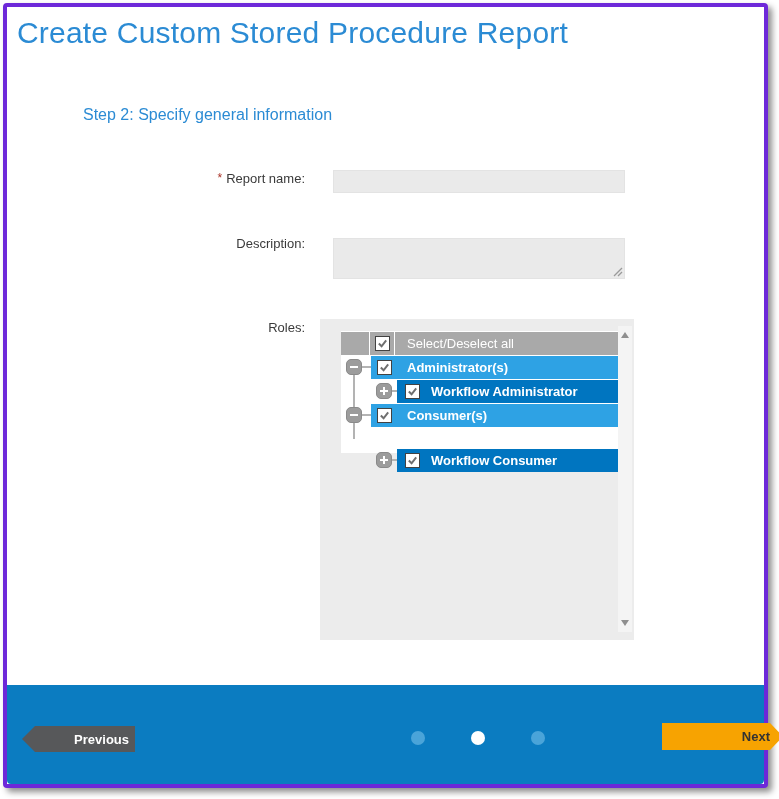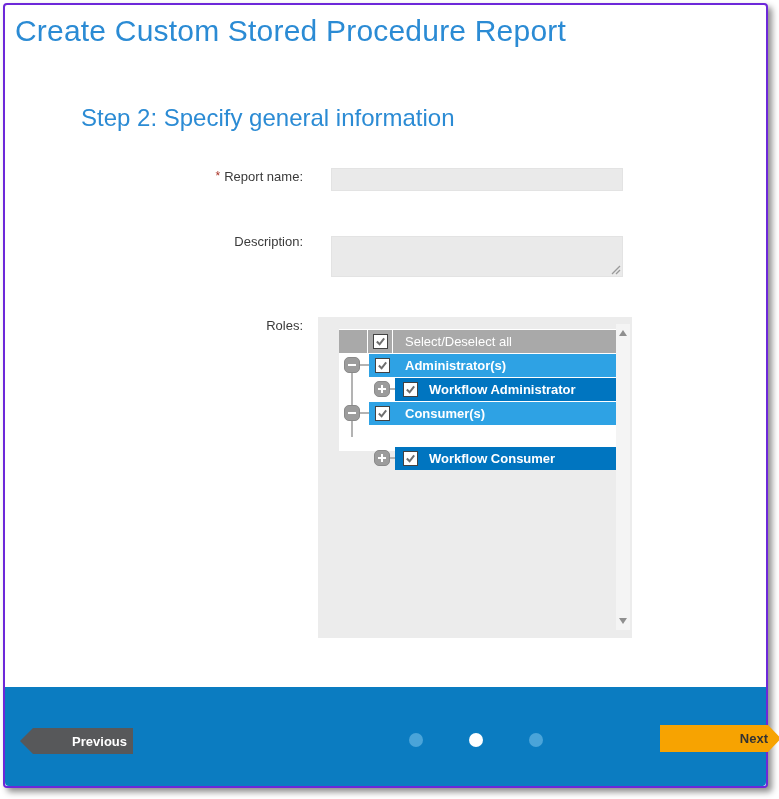--- a/index.html
+++ b/index.html
@@ -1,22 +1,22 @@
 <!DOCTYPE html>
 <html><head>
 <meta charset="utf-8">
 <style>
   html,body{margin:0;padding:0;background:#fff;width:779px;height:799px;
     font-family:"Liberation Sans",sans-serif;-webkit-font-smoothing:antialiased;}
   *{box-sizing:border-box;}
   .card{position:absolute;left:3px;top:3px;width:765px;height:785px;background:#fff;
-    border:2px solid #6d28d9;border-radius:4px;box-shadow:4px 4px 6px rgba(0,0,0,0.45);}
+    border:4px solid #6d28d9;border-radius:4px;box-shadow:4px 4px 6px rgba(0,0,0,0.45);}
   .page-title{position:absolute;left:10px;top:9px;font-size:30px;font-weight:300;
     color:#2b8bd4;letter-spacing:0.2px;}
-  .step-heading{position:absolute;left:76px;top:99px;font-size:24px;font-weight:300;color:#2b8bd4;}
+  .step-heading{position:absolute;left:76px;top:99px;font-size:16px;font-weight:300;color:#2b8bd4;}
   .fld-label{position:absolute;left:80px;width:218px;text-align:right;font-size:13px;color:#3a3a3a;}
   .req{color:#a93226;margin-right:4px;font-size:12px;vertical-align:top;}
   .gray-input{position:absolute;left:326px;width:292px;background:#eaeaea;border:1px solid #e3e3e3;
     font-size:13px;color:#333;padding:2px 6px;outline:none;}
   .ta-wrap{position:absolute;left:326px;top:231px;width:292px;height:41px;}
   .ta-wrap textarea{width:292px;height:41px;background:#eaeaea;border:1px solid #e3e3e3;
     resize:none;outline:none;font-family:"Liberation Sans",sans-serif;font-size:13px;padding:3px 6px;}
   .resize-corner{position:absolute;right:2px;bottom:2px;width:10px;height:10px;}
 
   

